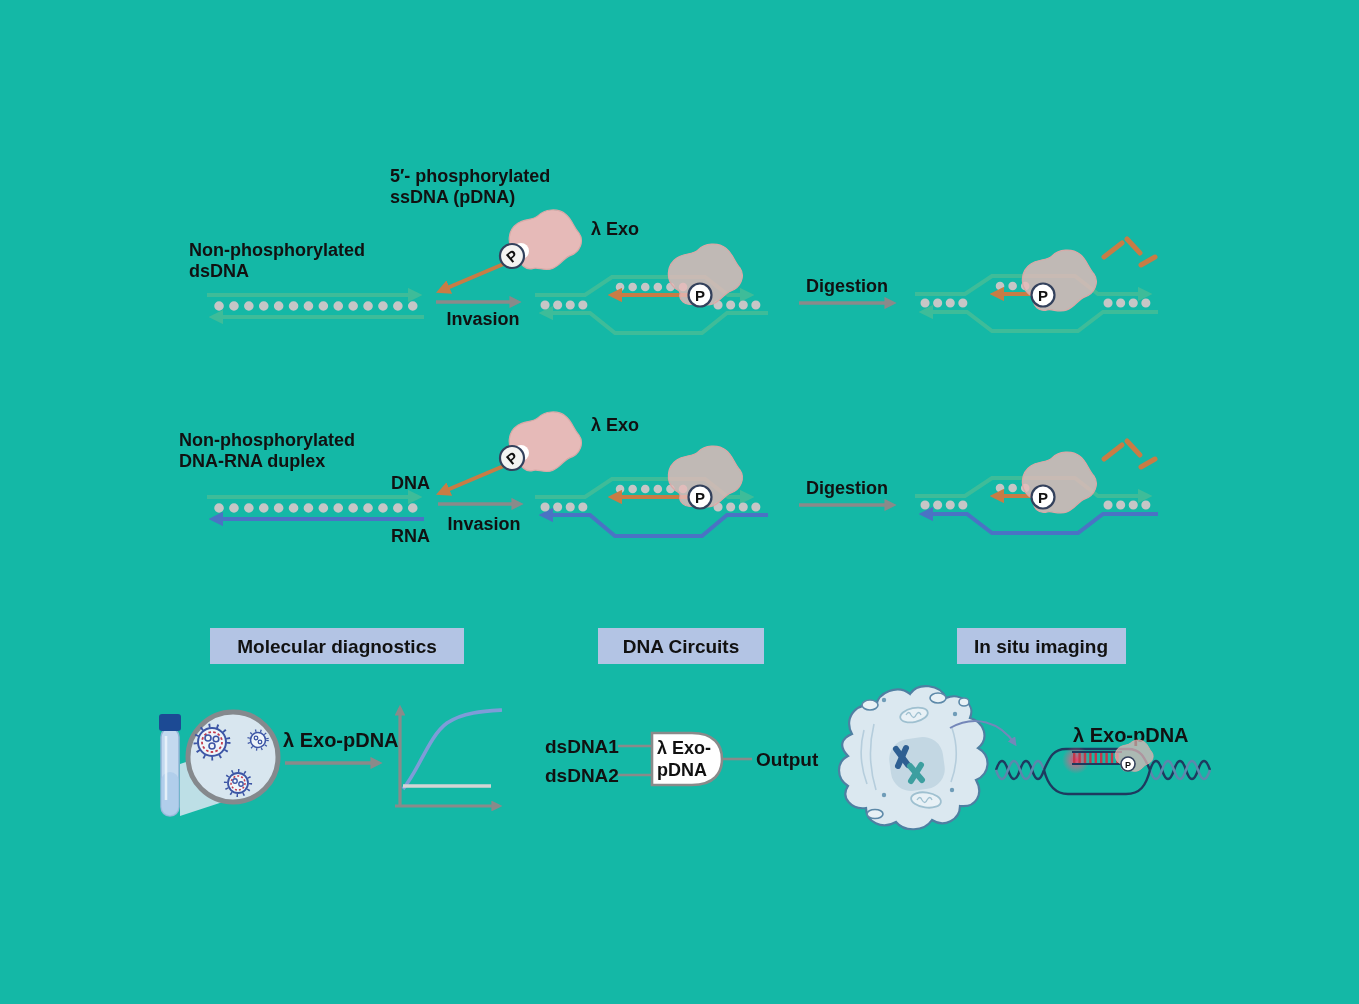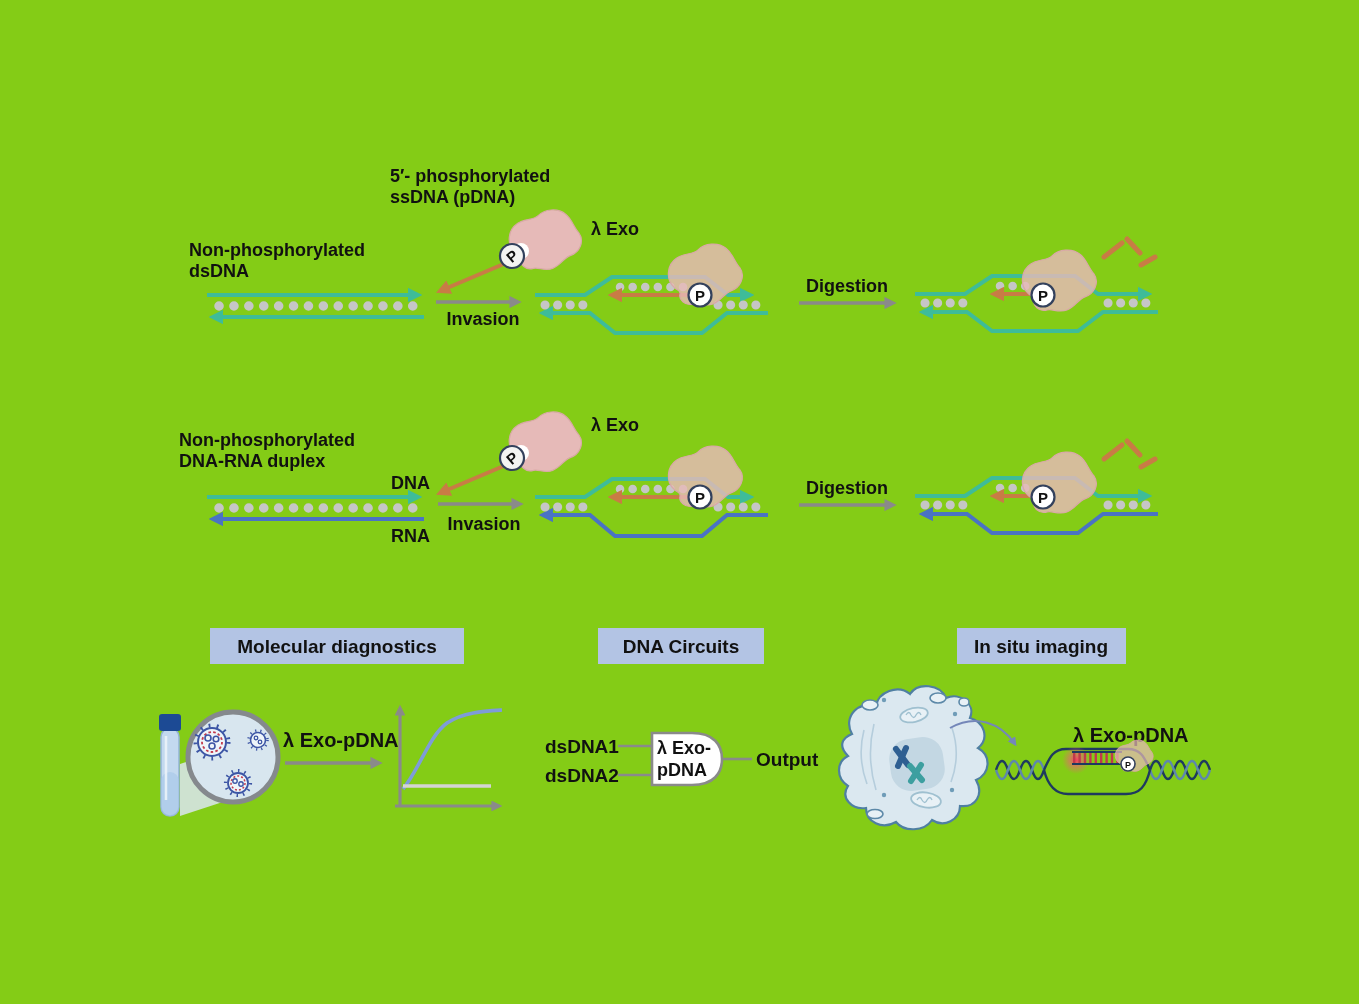--- a/index.html
+++ b/index.html
@@ -1,16 +1,16 @@
 <!DOCTYPE html>
 <html><head>
 <meta charset="utf-8">
 <style>
   html,body{margin:0;padding:0;background:#ffffff;}
-  .canvas{position:relative;width:1359px;height:1004px;background:#84cc16;overflow:hidden;
+  .canvas{position:relative;width:1359px;height:1004px;background:#14b8a6;overflow:hidden;
           font-family:"Liberation Sans", sans-serif;}
   svg{display:block;}
   text{font-family:"Liberation Sans", sans-serif;font-weight:bold;fill:#111111;}
   .lbl18{font-size:18px;}
   .lbl19{font-size:19px;}
   .lbl20{font-size:20px;}
   .plbl{font-size:15px;}
   .plbl-sm{font-size:9px;}
   .hdr{fill:#b3c4e4;}
 </style>

